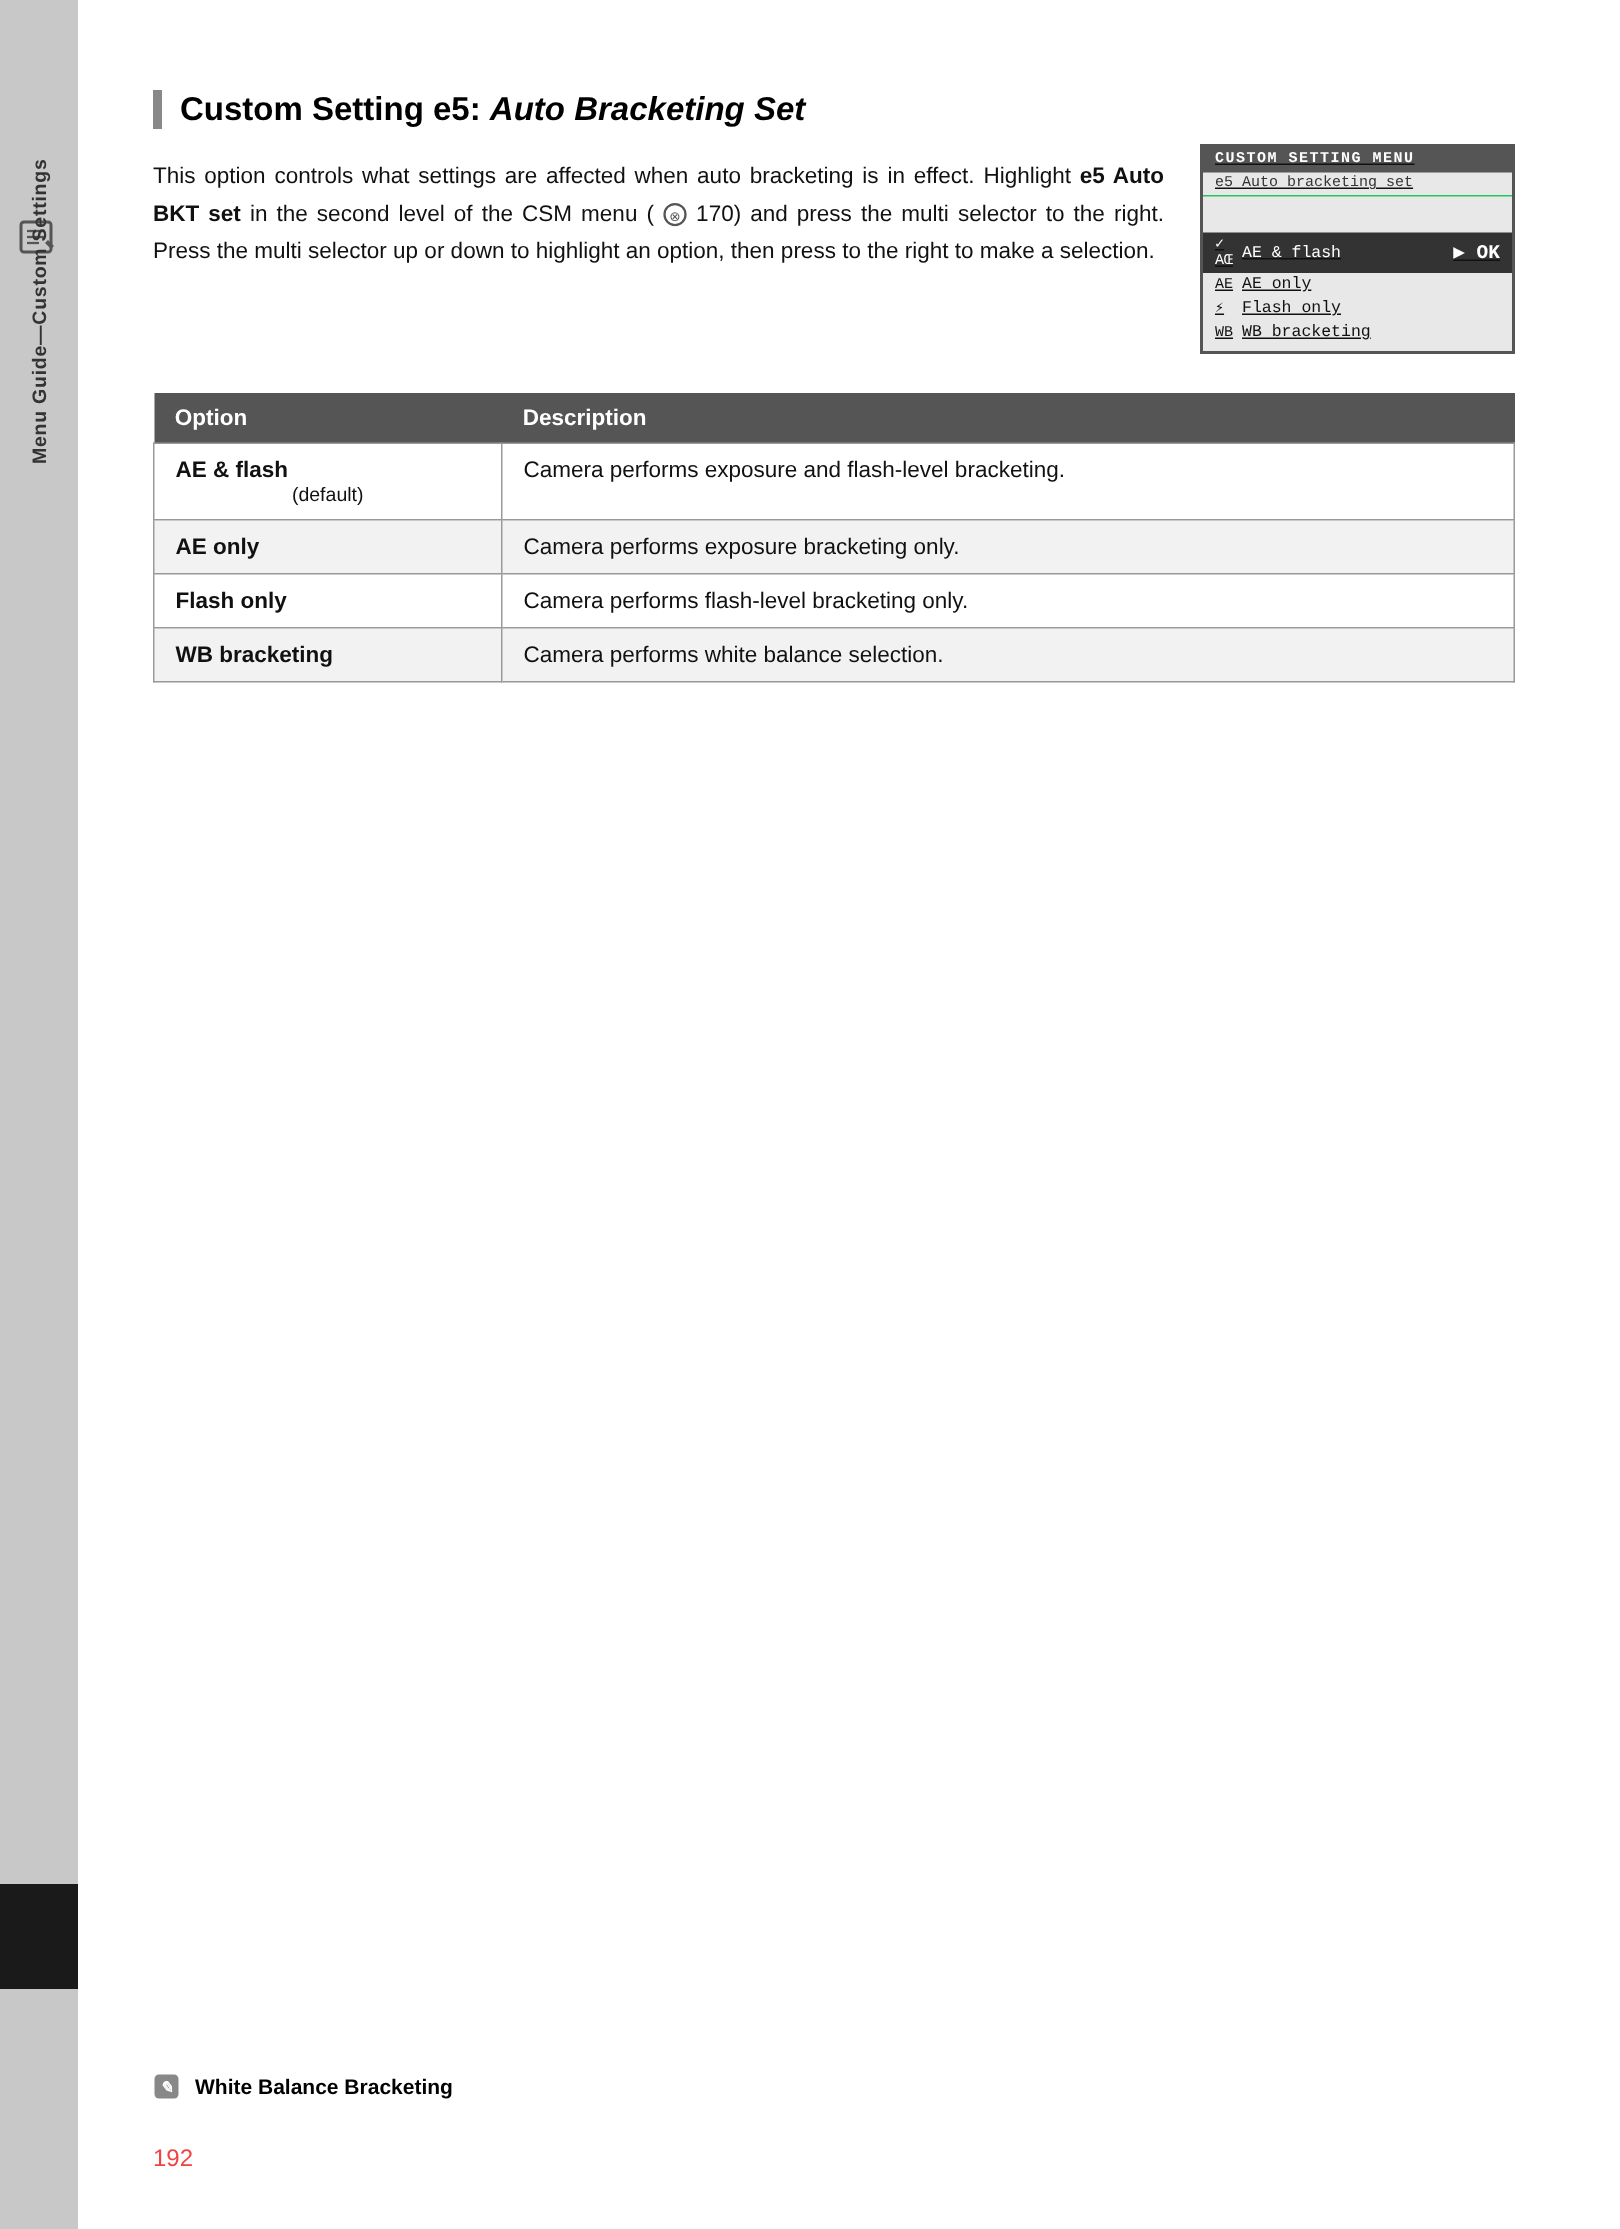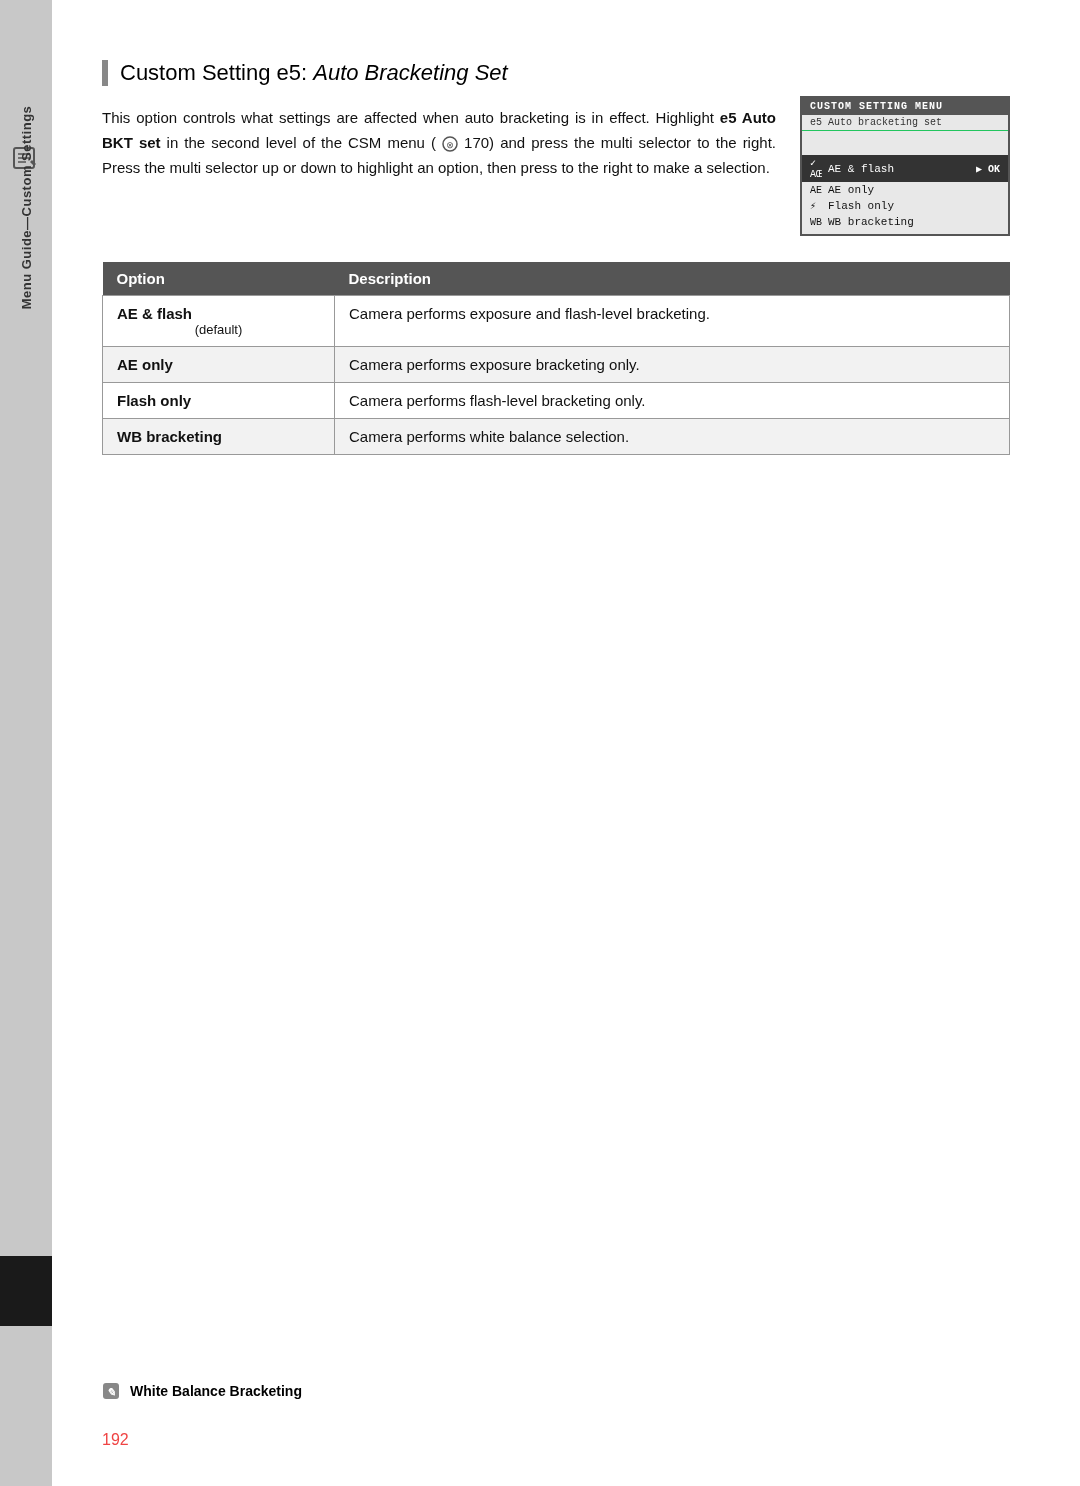--- a/index.html
+++ b/index.html
@@ -67,21 +67,21 @@
     
     .content {
       flex: 1;
       padding: 60px 70px 60px 50px;
       position: relative;
     }
 
     
     .title {
       font-size: 22px;
-      font-weight: normal;
+      font-weight: bold;
       margin-bottom: 20px;
       color: #000;
       border-left: 6px solid #888;
       padding-left: 12px;
     }
 
     .title em {
       font-style: italic;
     }
 
@@ -106,20 +106,21 @@
       margin-top: -10px;
     }
 
     .camera-screen {
       border: 2px solid #555;
       background: #e8e8e8;
       width: 210px;
       font-size: 11px;
       font-family: 'Courier New', monospace;
       color: #111;
+      text-decoration: underline;
     }
 
     .camera-screen-header {
       background: #555;
       color: #fff;
       padding: 3px 8px;
       font-size: 10px;
       font-weight: bold;
       letter-spacing: 1px;
     }
@@ -151,21 +152,21 @@
     .camera-screen-row .icon-col {
       width: 18px;
       font-size: 10px;
     }
 
     .camera-screen-row .label-col {
       flex: 1;
     }
 
     .camera-screen-row .ok-col {
-      font-size: 10px;
+      font-size: 13px;
       font-weight: bold;
     }
 
     
     .options-table {
       width: 100%;
       border-collapse: collapse;
       margin-top: 10px;
       margin-bottom: 30px;
       font-size: 15px;

